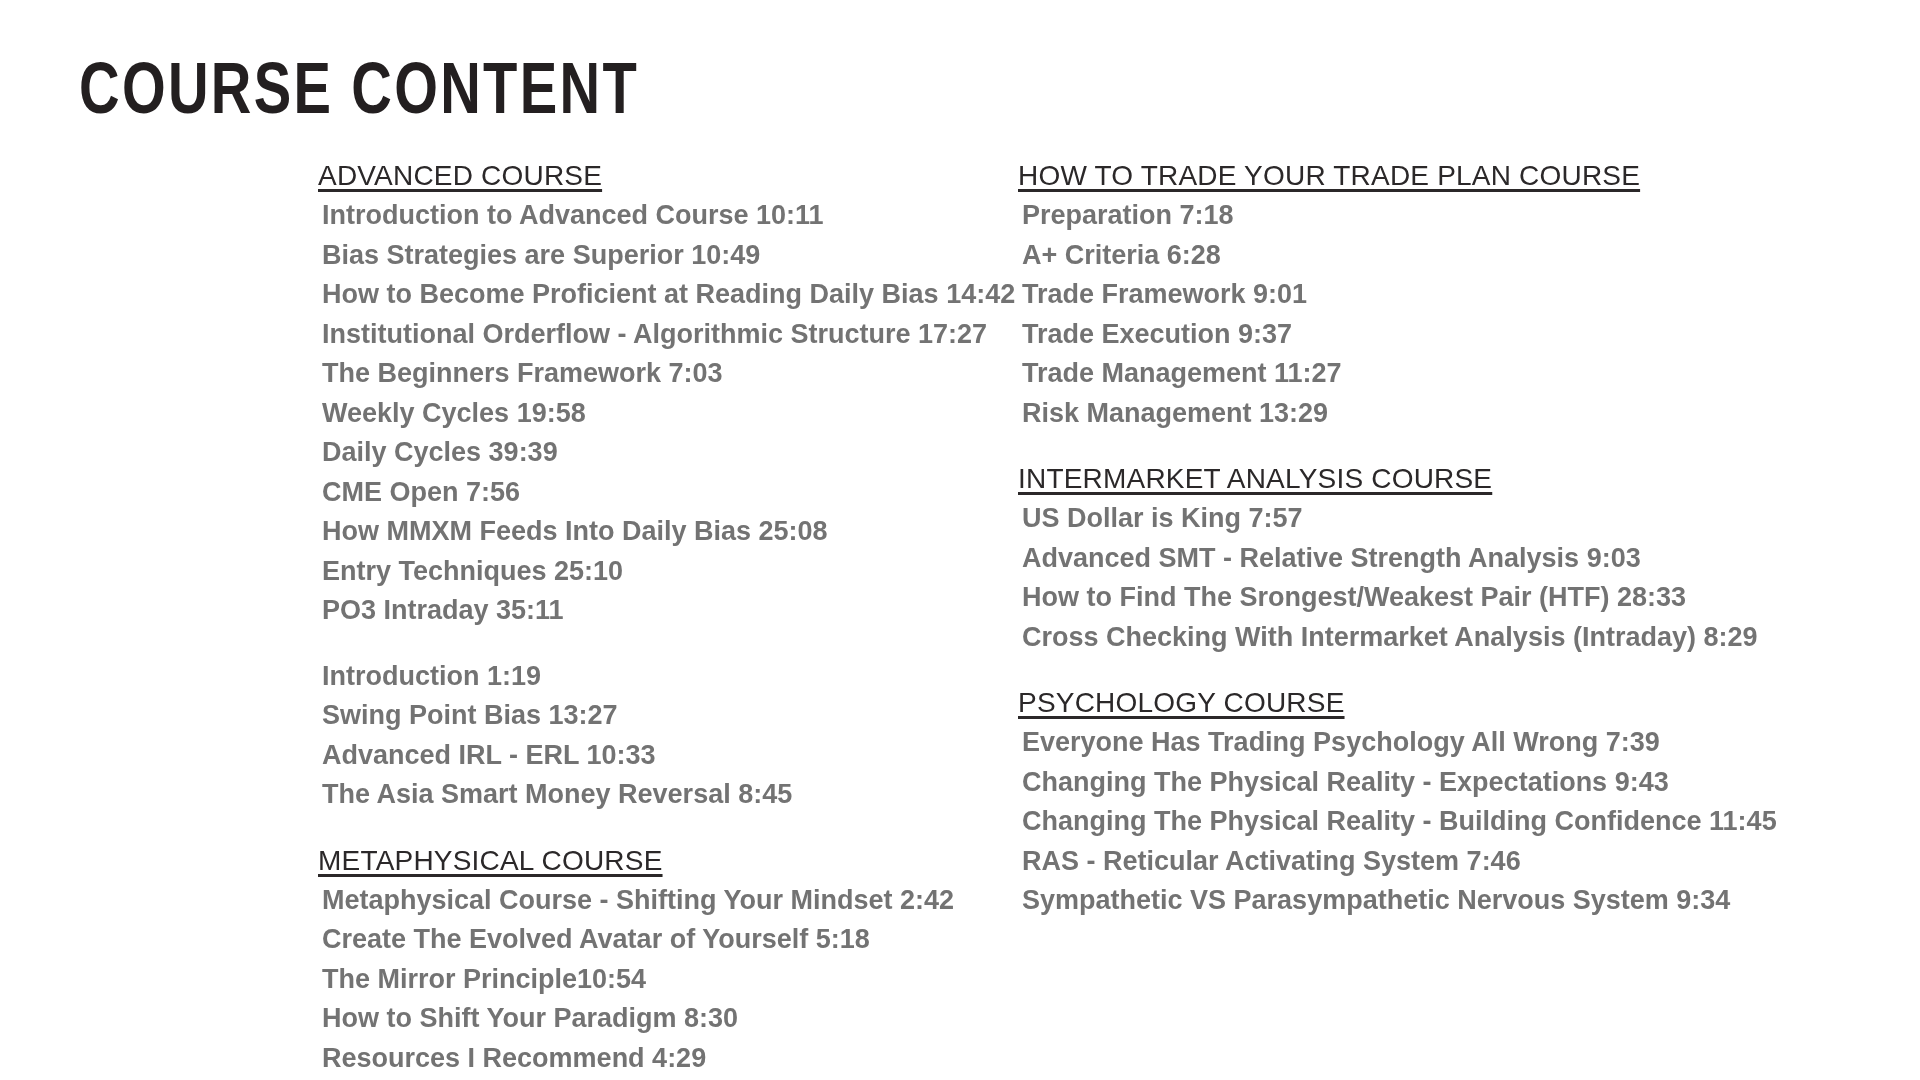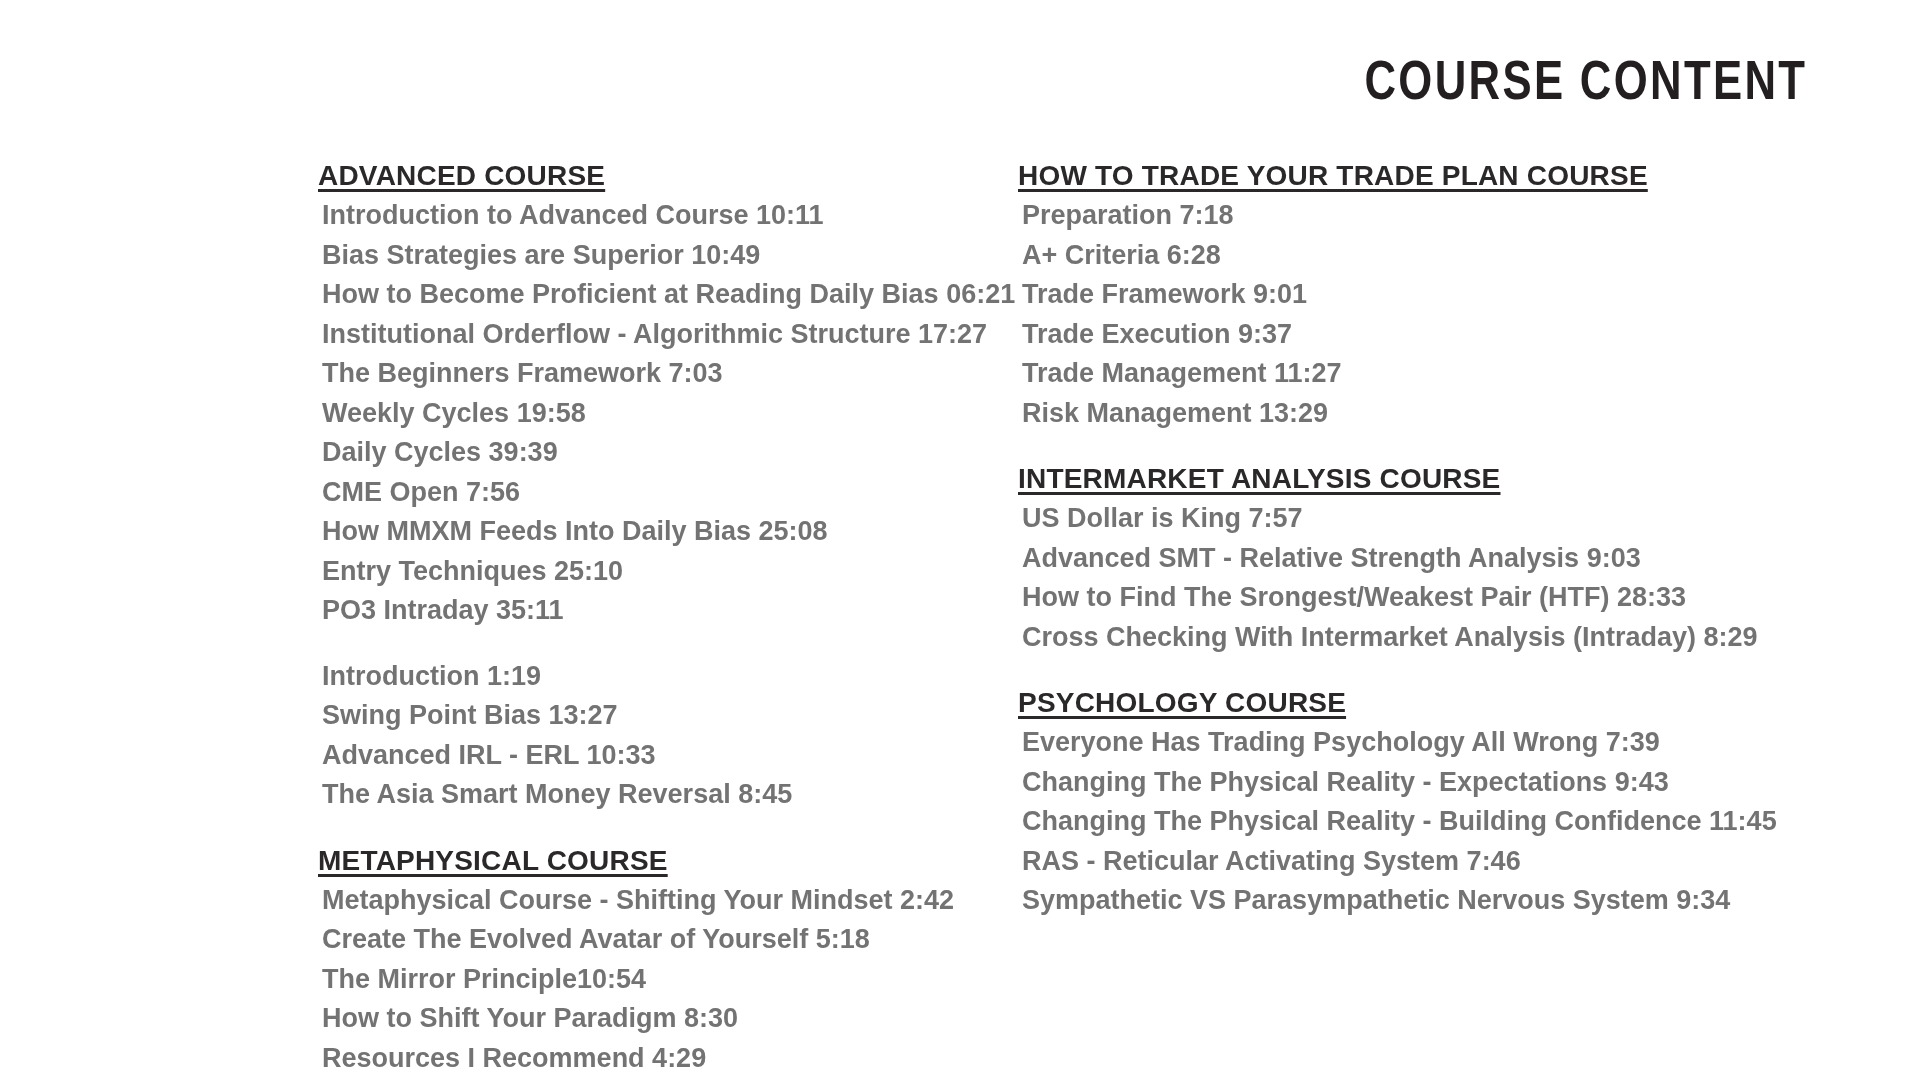--- a/index.html
+++ b/index.html
@@ -17,23 +17,23 @@
     width: 1920px;
     height: 1080px;
     background: #ffffff;
   }
   h1.page-title {
     margin: 0;
     position: absolute;
     top: 52px;
     left: 0;
     width: 1870px;
-    text-align: right;
+    text-align: left;
     color: #231f20;
-    font-size: 56px;
+    font-size: 72px;
     font-weight: bold;
     line-height: 1.0;
     white-space: nowrap;
   }
   h1.page-title .title-text {
     display: inline-block;
     transform: scaleX(0.78);
     transform-origin: 50% 50%;
     letter-spacing: 3px;
   }
@@ -41,21 +41,21 @@
     position: absolute;
     top: 158px;
     width: 760px;
   }
   .column.left  { left: 318px; }
   .column.right { left: 1018px; }
   .course-section { margin: 0 0 30px 0; }
   .section-heading {
     margin: 0 0 3px 0;
     font-size: 28px;
-    font-weight: bold;
+    font-weight: normal;
     line-height: 36px;
     color: #2b2829;
     text-decoration: underline;
     text-decoration-thickness: 2.5px;
     text-underline-offset: 4px;
     letter-spacing: 0.2px;
     white-space: nowrap;
   }
   .lesson {
     margin: 4px;
@@ -69,21 +69,21 @@
 </head>
 <body>
 
 <div class="page">
   <h1 class="page-title"><span class="title-text">COURSE CONTENT</span></h1>
   <div class="column left">
       <section class="course-section">
         <h2 class="section-heading">ADVANCED COURSE</h2>
         <p class="lesson">Introduction to Advanced Course 10:11</p>
         <p class="lesson">Bias Strategies are Superior 10:49</p>
-        <p class="lesson">How to Become Proficient at Reading Daily Bias 06:21</p>
+        <p class="lesson">How to Become Proficient at Reading Daily Bias 14:42</p>
         <p class="lesson">Institutional Orderflow - Algorithmic Structure 17:27</p>
         <p class="lesson">The Beginners Framework 7:03</p>
         <p class="lesson">Weekly Cycles 19:58</p>
         <p class="lesson">Daily Cycles 39:39</p>
         <p class="lesson">CME Open 7:56</p>
         <p class="lesson">How MMXM Feeds Into Daily Bias 25:08</p>
         <p class="lesson">Entry Techniques 25:10</p>
         <p class="lesson">PO3 Intraday 35:11</p>
       </section>
       <section class="course-section">

